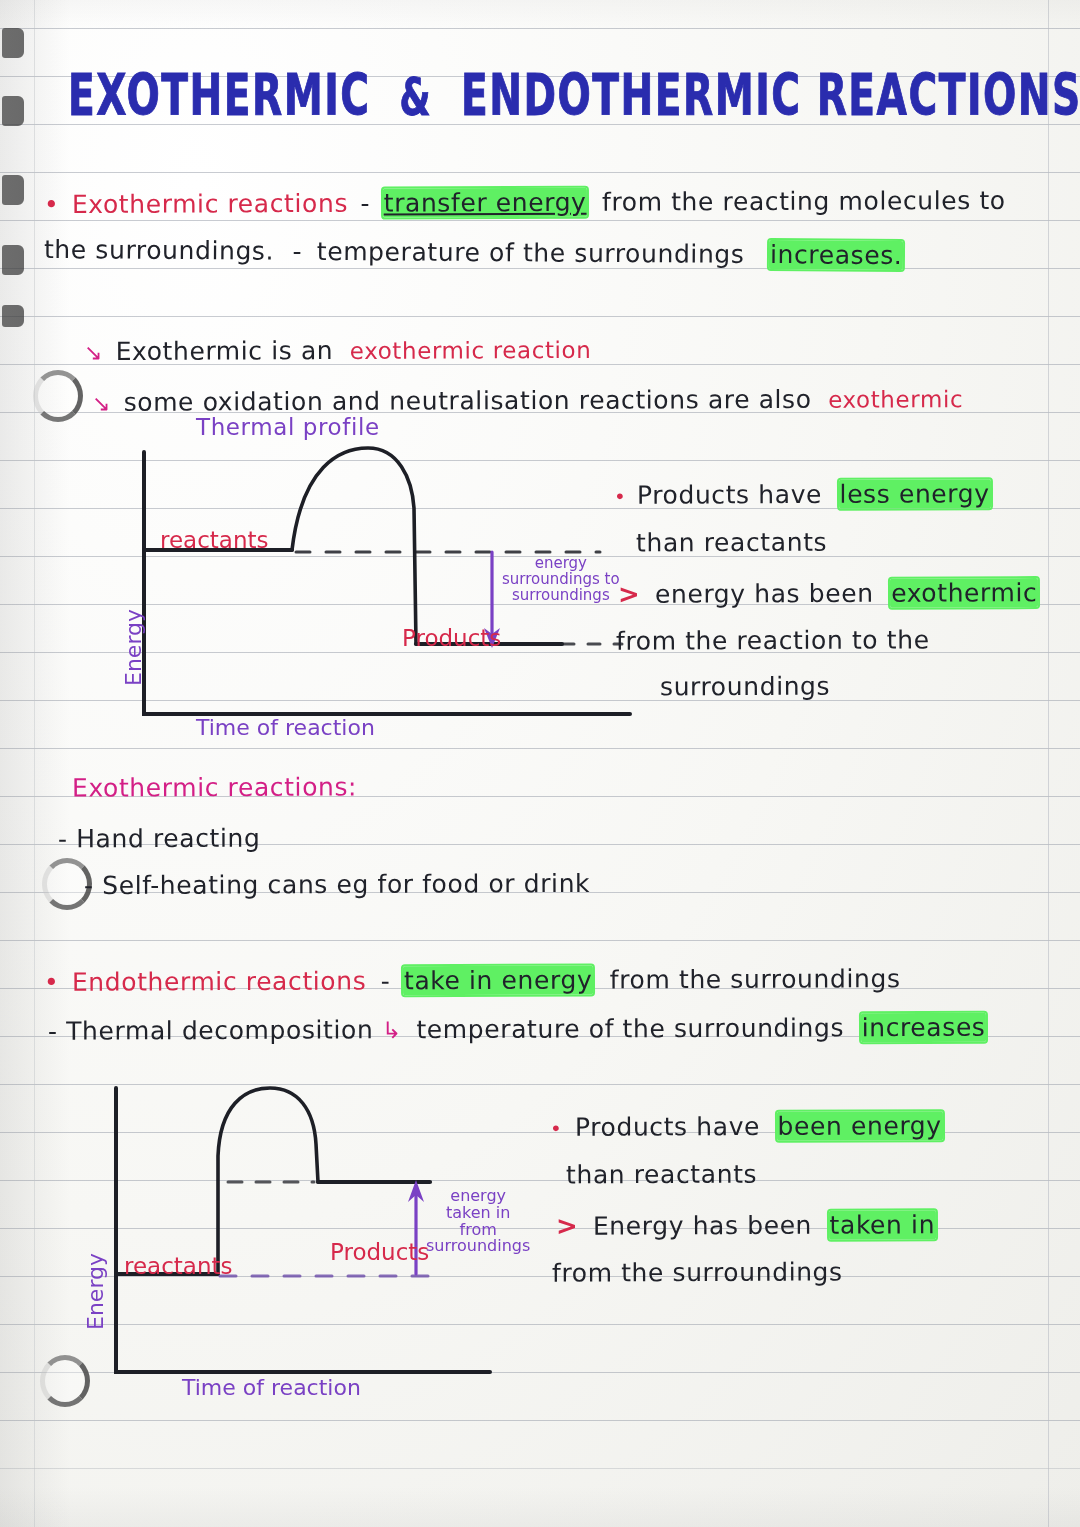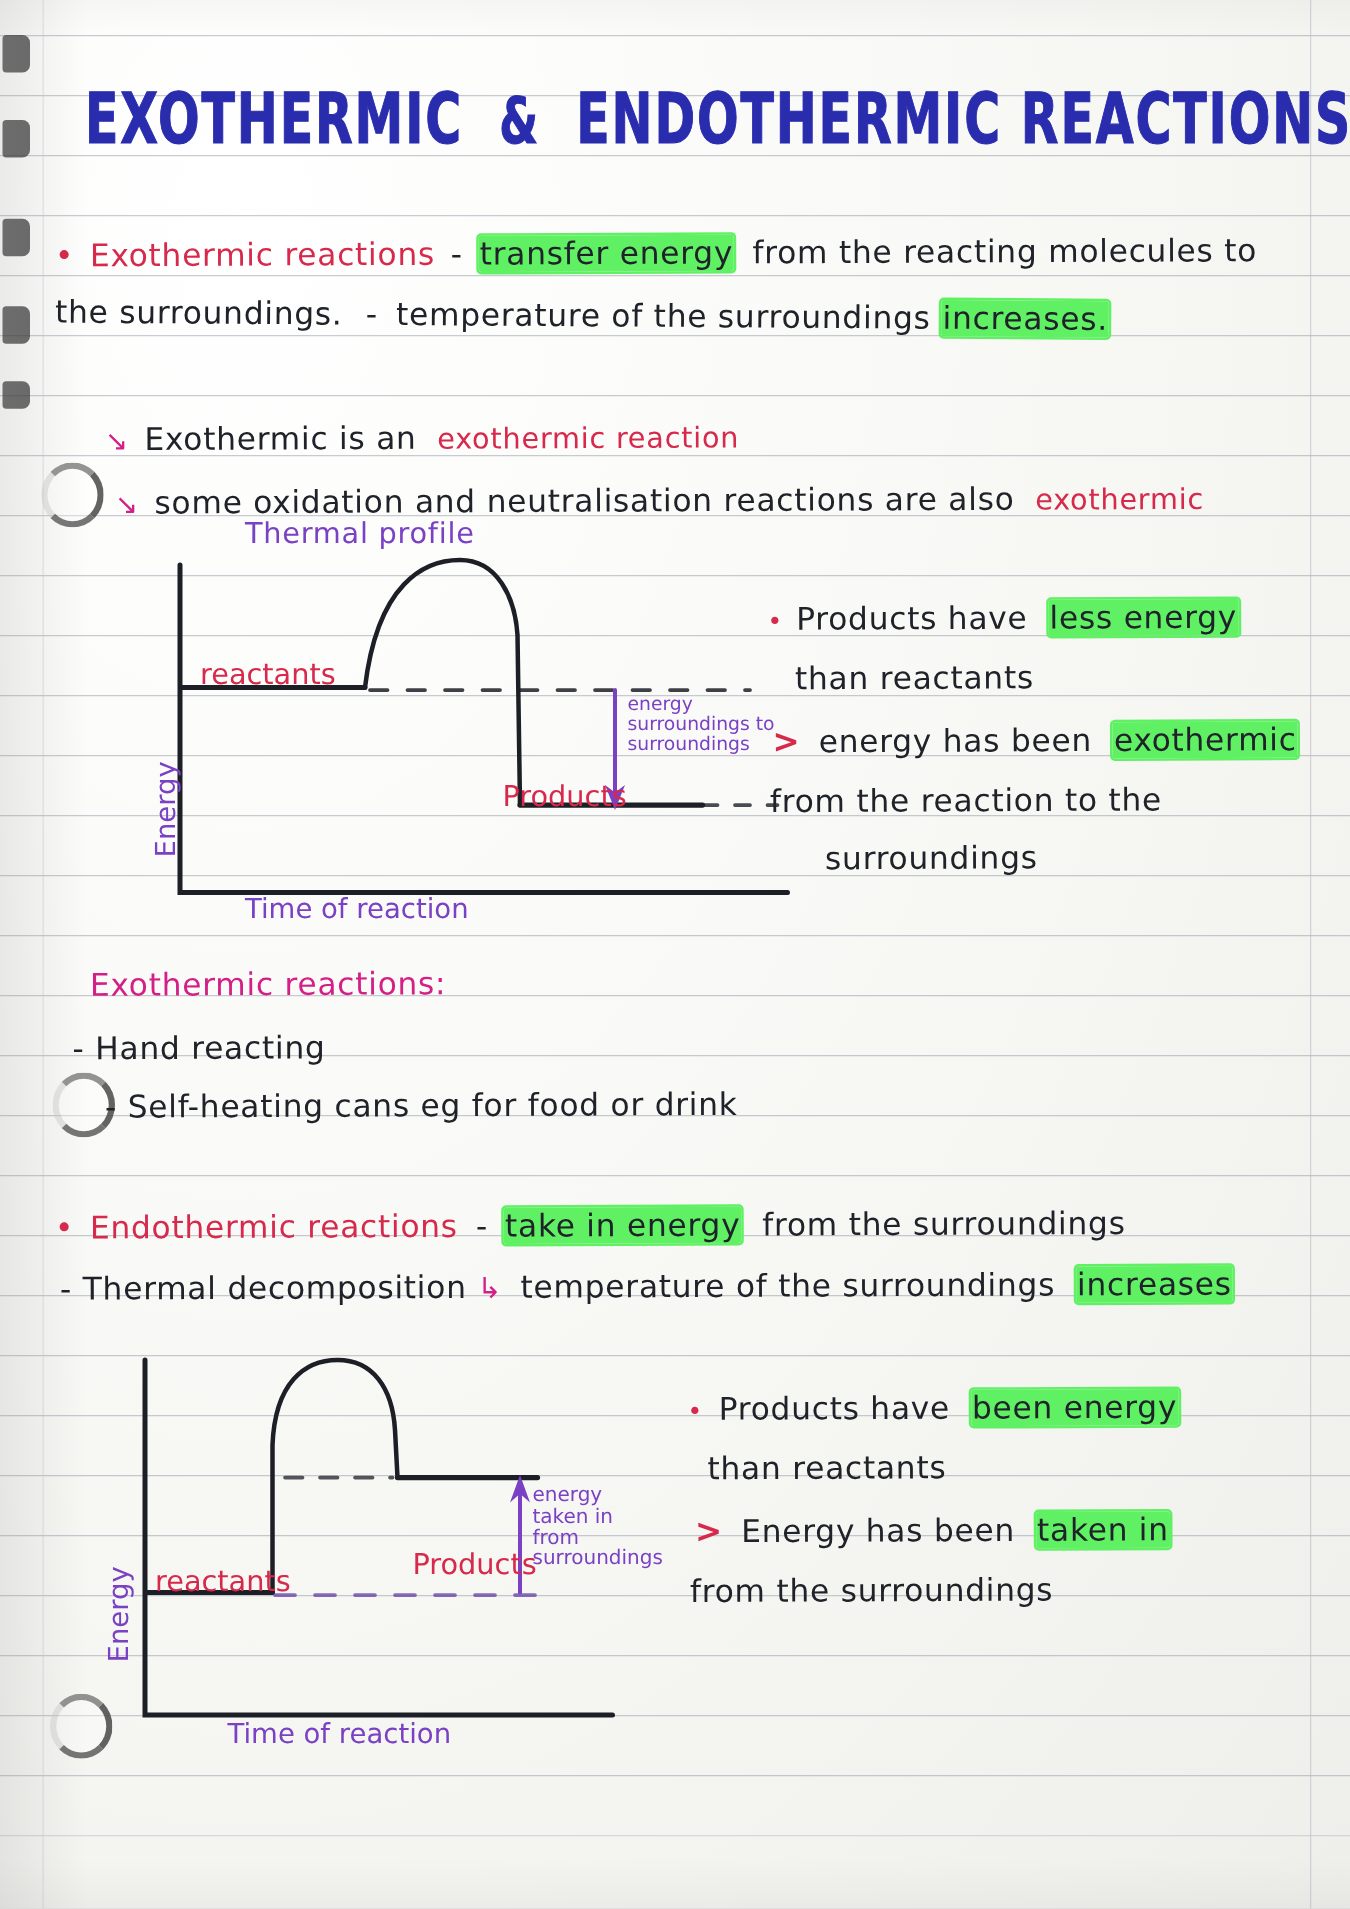--- a/index.html
+++ b/index.html
@@ -14,20 +14,21 @@
 
   
   #page {
     position: relative;
     width: 1080px;
     height: 1527px;
     overflow: hidden;
     background: #fbfbf9;
     background-image:
       radial-gradient(ellipse at 18% 12%, #ffffff 0%, #f7f7f4 55%, #eeeeea 100%);
+    text-align: center;
   }
 
   
   .paper-shade {
     position: absolute;
     inset: 0;
     pointer-events: none;
     background:
       linear-gradient(90deg, rgba(150,150,150,.18) 0px, rgba(255,255,255,0) 70px),
       linear-gradient(0deg, rgba(160,160,160,.10) 0px, rgba(255,255,255,0) 40px),
@@ -205,29 +206,29 @@
   <div id="title" class="hw">
     <span>EXOTHERMIC</span>
     <span class="amp" style="padding:0 14px;">&amp;</span>
     <span>ENDOTHERMIC REACTIONS</span>
   </div>
 
   <div class="hw t-body sk3" style="left:44px; top:190px;">
     <span class="ink-red">•</span>
     <span class="ink-red" style="margin-left:4px;">Exothermic reactions</span>
     <span class="ink-black" style="margin-left:4px;">-</span>
-    <span class="ink-black hl" style="margin-left:4px;">transfer energy</span>
+    <span class="ink-black hl" style="margin-left:4px;text-decoration:underline;">transfer energy</span>
     <span class="ink-black" style="margin-left:6px;">from the reacting molecules to</span>
   </div>
 
   <div class="hw t-body sk2" style="left:44px; top:240px;">
     <span class="ink-black">the surroundings.</span>
     <span class="ink-black" style="margin-left:10px;">-</span>
     <span class="ink-black" style="margin-left:6px;">temperature of the surroundings</span>
-    <span class="ink-black hl" style="margin-left:0;">increases.</span>
+    <span class="ink-black hl" style="margin-left:16px;">increases.</span>
   </div>
 
   <div class="hw t-body sk3" style="left:84px; top:338px;">
     <span class="ink-pink" style="font-size:22px;">↘</span>
     <span class="ink-black" style="margin-left:4px;">Exothermic is an</span>
     <span class="ink-red" style="margin-left:8px; font-size:23px;">exothermic reaction</span>
   </div>
 
   <div class="hw t-body sk3" style="left:92px; top:388px;">
     <span class="ink-pink" style="font-size:22px;">↘</span>

